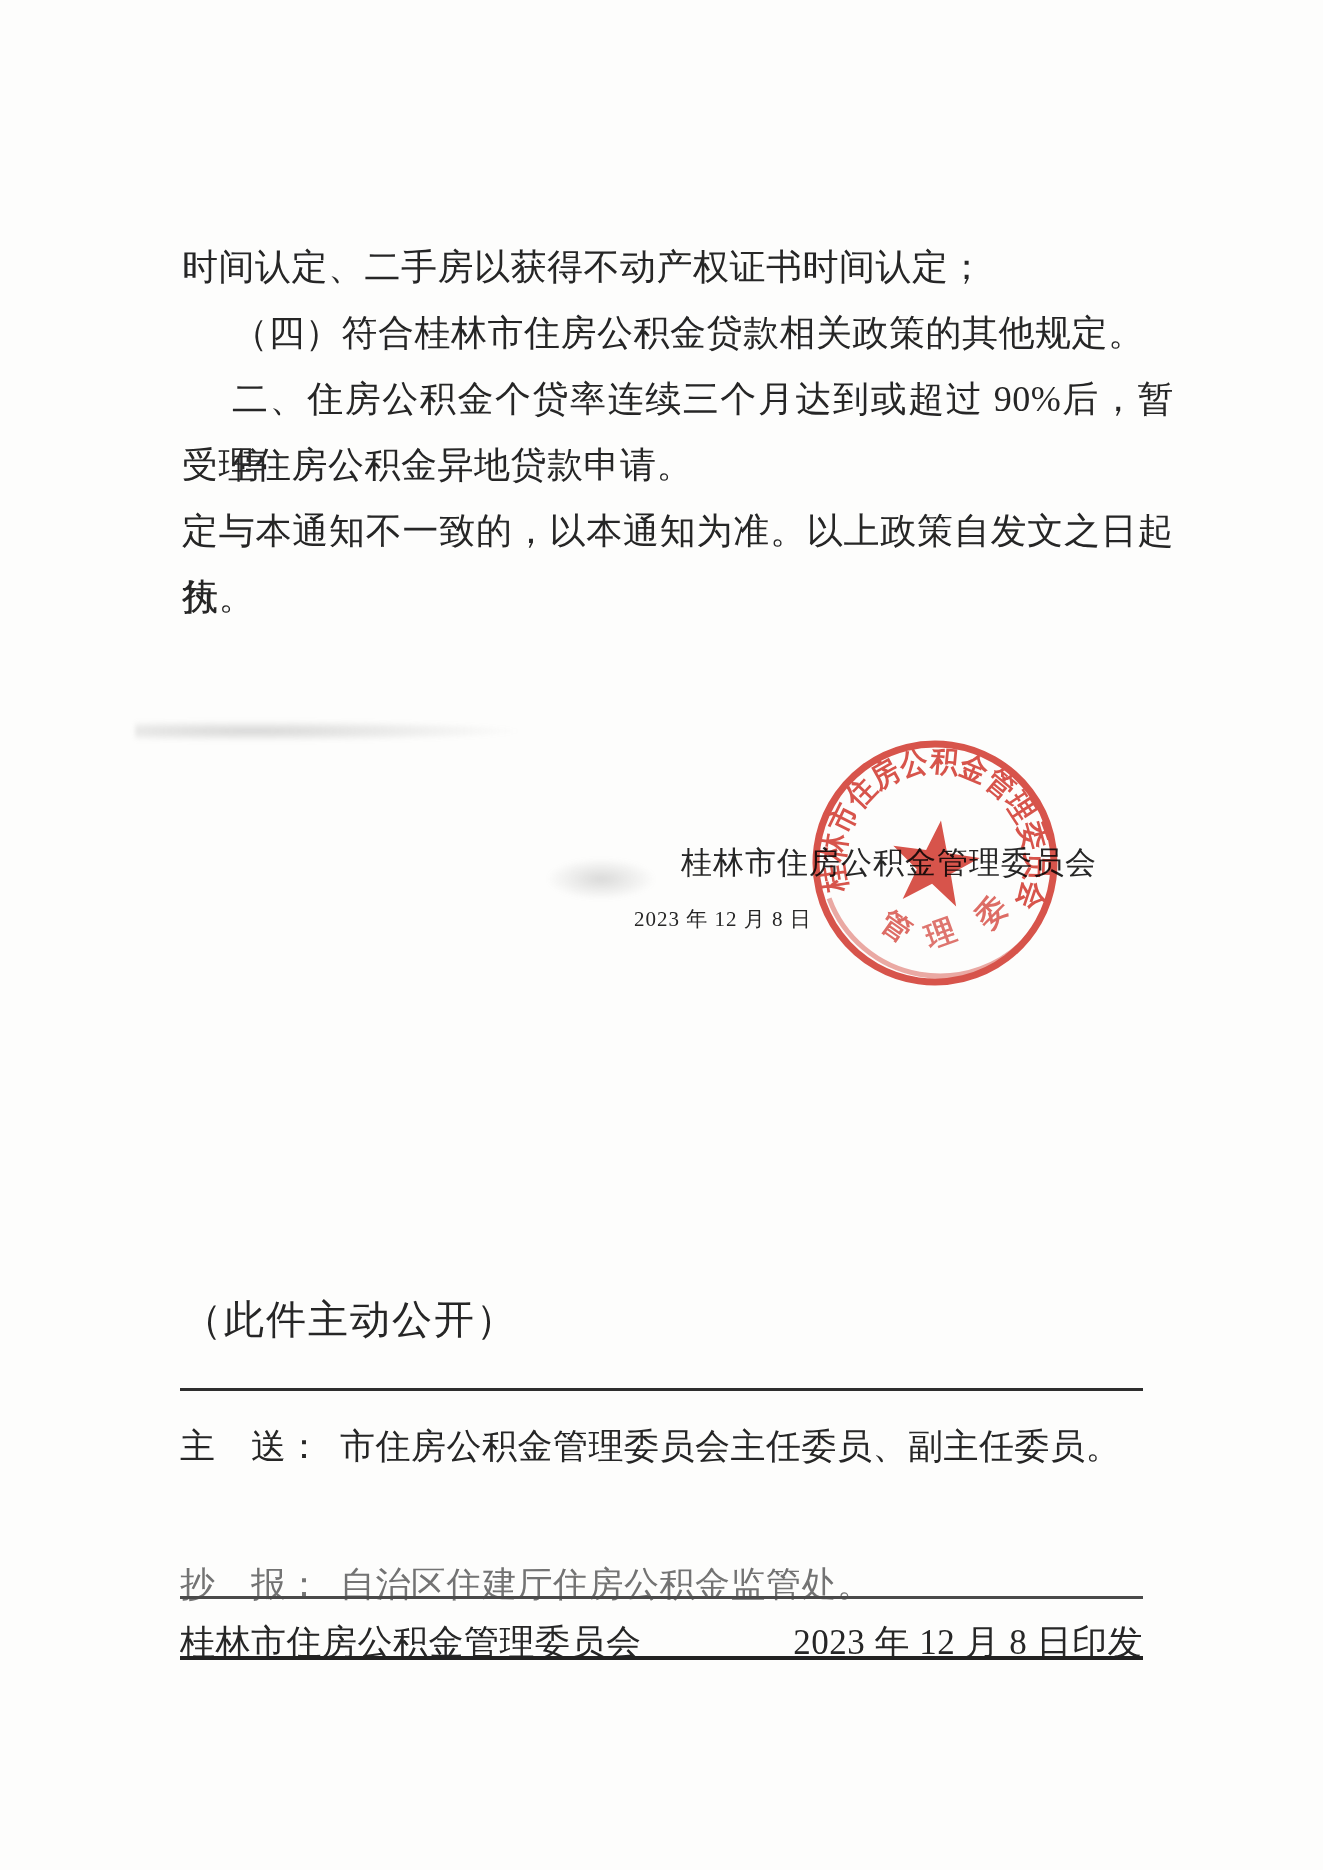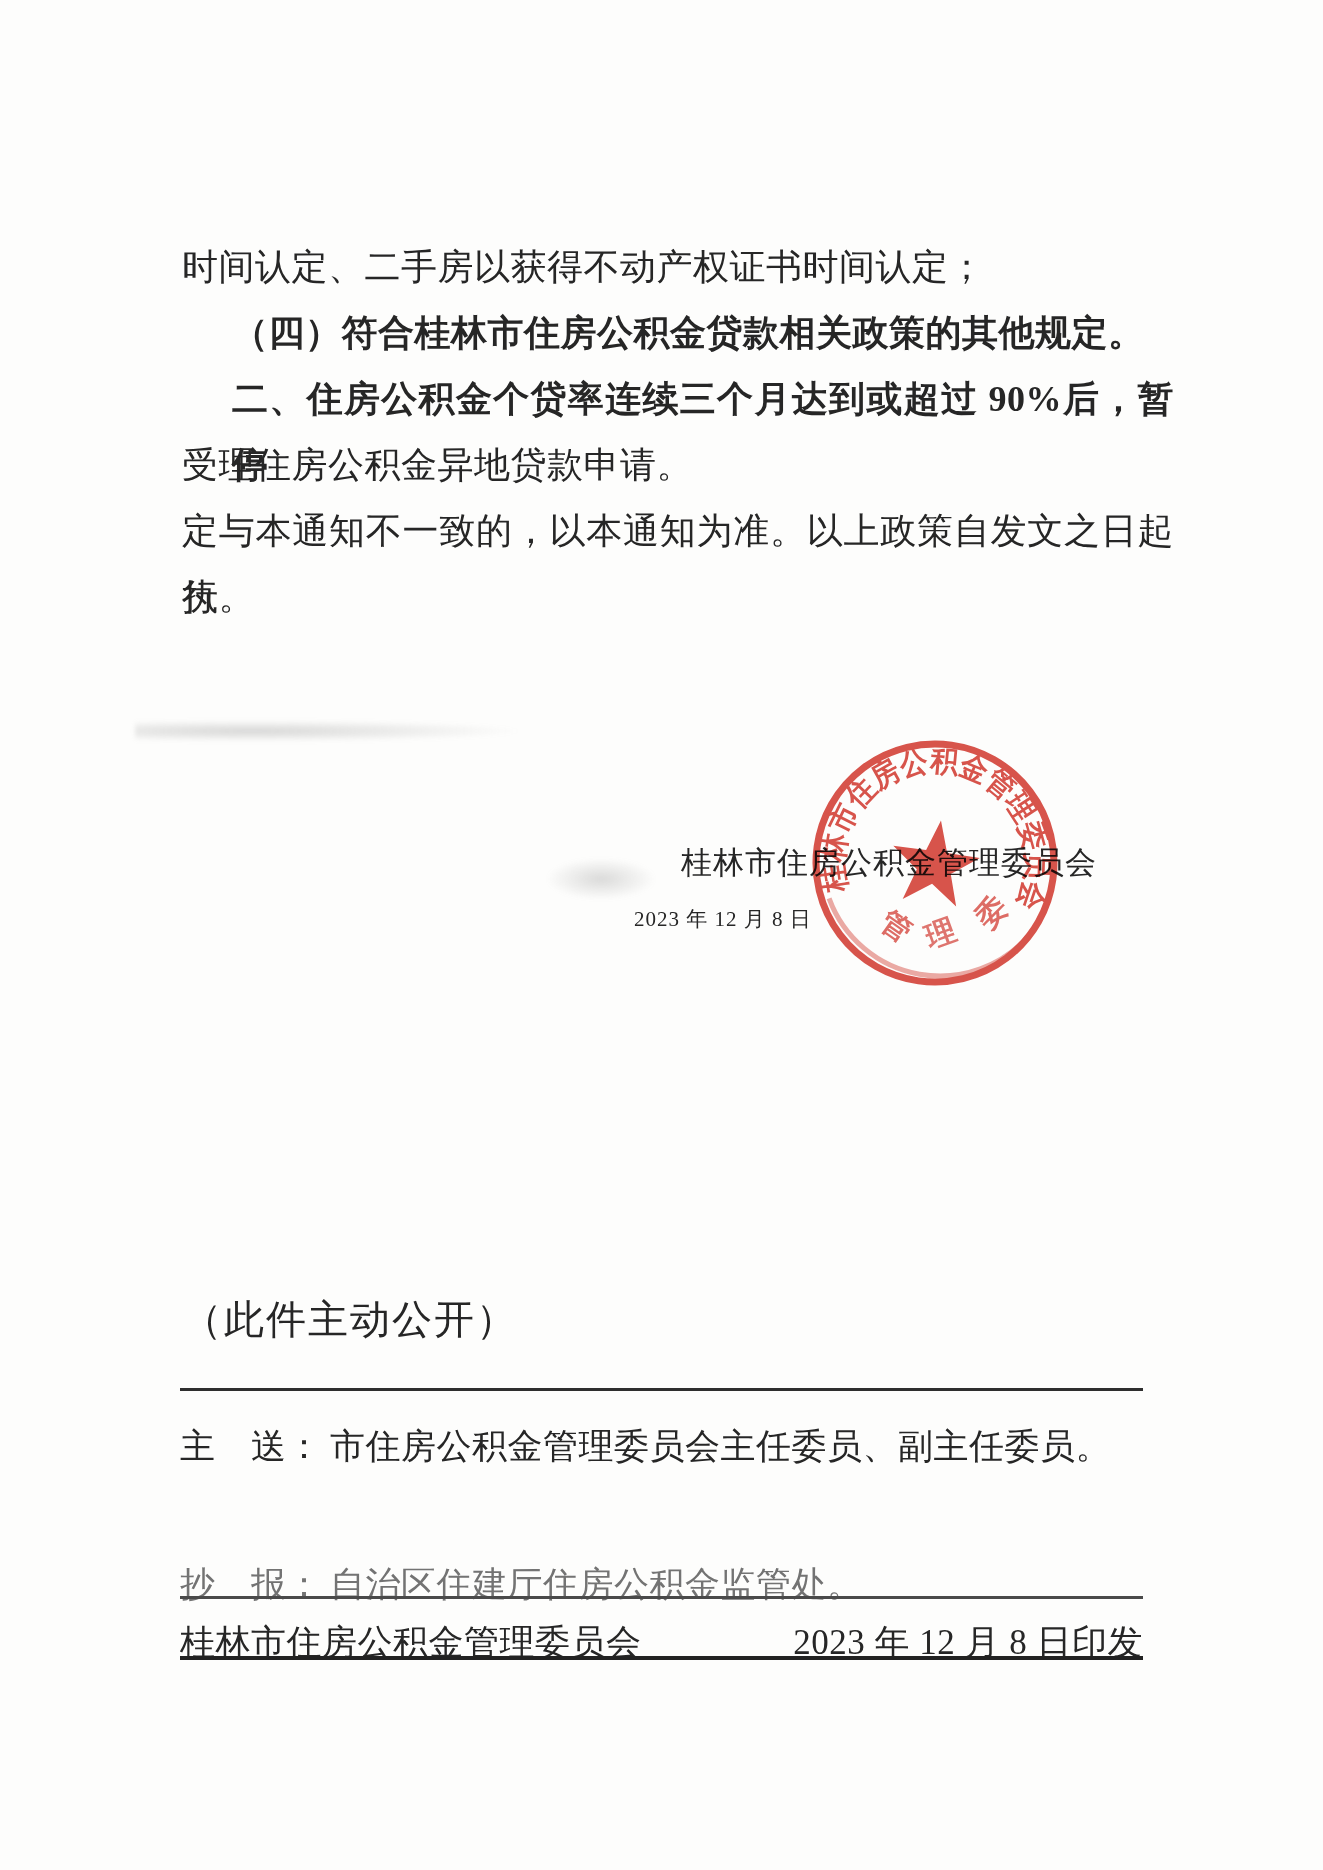--- a/index.html
+++ b/index.html
@@ -10,21 +10,21 @@
     font-family: "Liberation Serif", "DejaVu Serif", serif;
     color: #262626;
     overflow: hidden;
   }
   
   .doc-body {
     position: absolute; left: 182px; top: 234px; width: 992px;
     font-size: 36px; line-height: 66px; letter-spacing: 0.5px;
   }
   .line { height: 66px; }
-  .line.indent { padding-left: 50px; font-weight: bold; }
+  .line.indent { padding-left: 50px; }
   .line.j { text-align: justify; text-align-last: justify; }
   
   .sig-org {
     position: absolute; left: 681px; top: 842px;
     font-size: 31px; letter-spacing: 1px; white-space: nowrap;
   }
   .sig-date {
     position: absolute; left: 634px; top: 905px;
     font-size: 21px; letter-spacing: 1px; white-space: nowrap;
   }
@@ -42,21 +42,21 @@
   }
   
   .rule { position: absolute; left: 180px; width: 963px; background: #2e2e2e; }
   .rule1 { top: 1388px; height: 3px; }
   .rule2 { top: 1596px; height: 3px; background: #4a4a4a; }
   .rule3 { top: 1656px; height: 4px; background: #222; }
   .foot-row {
     position: absolute; left: 180px; width: 963px;
     font-size: 35px; white-space: nowrap; letter-spacing: 0.5px;
   }
-  .foot-row .lbl { margin-right: 8px; }
+  .foot-row .lbl { margin-right: 18px; }
   .row-zhusong { top: 1423px; }
   .row-chaosong { top: 1493px; }
   .row-chaobao { top: 1561px; color: #737373; }
   .row-imprint { top: 1619px; display: flex; justify-content: space-between; }
   
   .smudge { position: absolute; filter: blur(2px); pointer-events: none; }
   .smudge1 { left: 135px; top: 720px; width: 390px; height: 22px;
     background: radial-gradient(ellipse at 30% 50%, rgba(130,130,130,.30), transparent 70%); }
   .smudge2 { left: 546px; top: 858px; width: 110px; height: 42px;
     background: radial-gradient(ellipse, rgba(130,130,130,.28), transparent 70%); }

